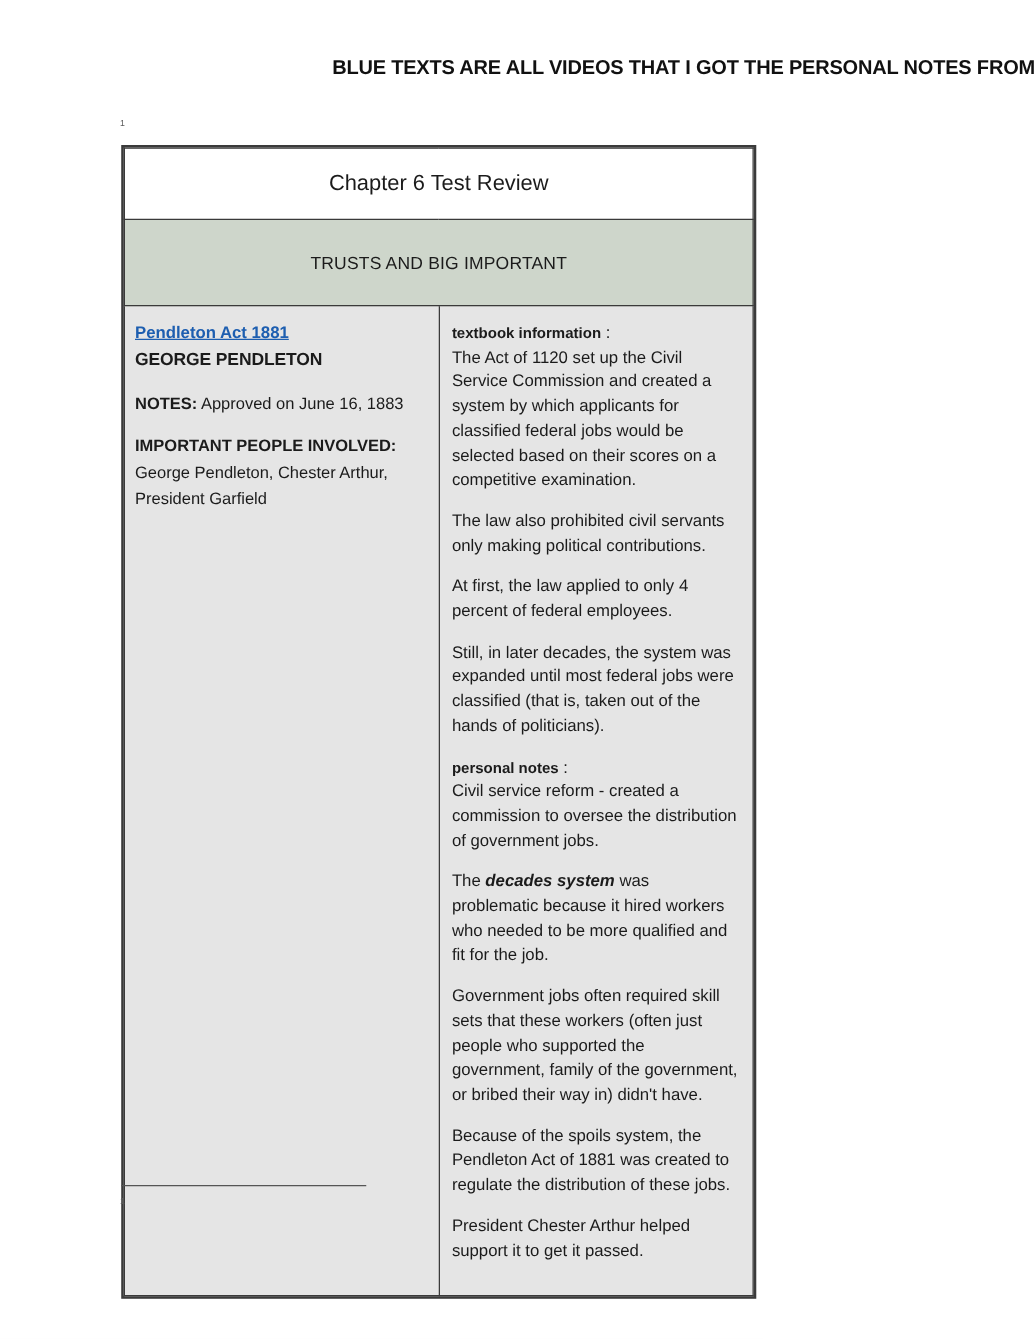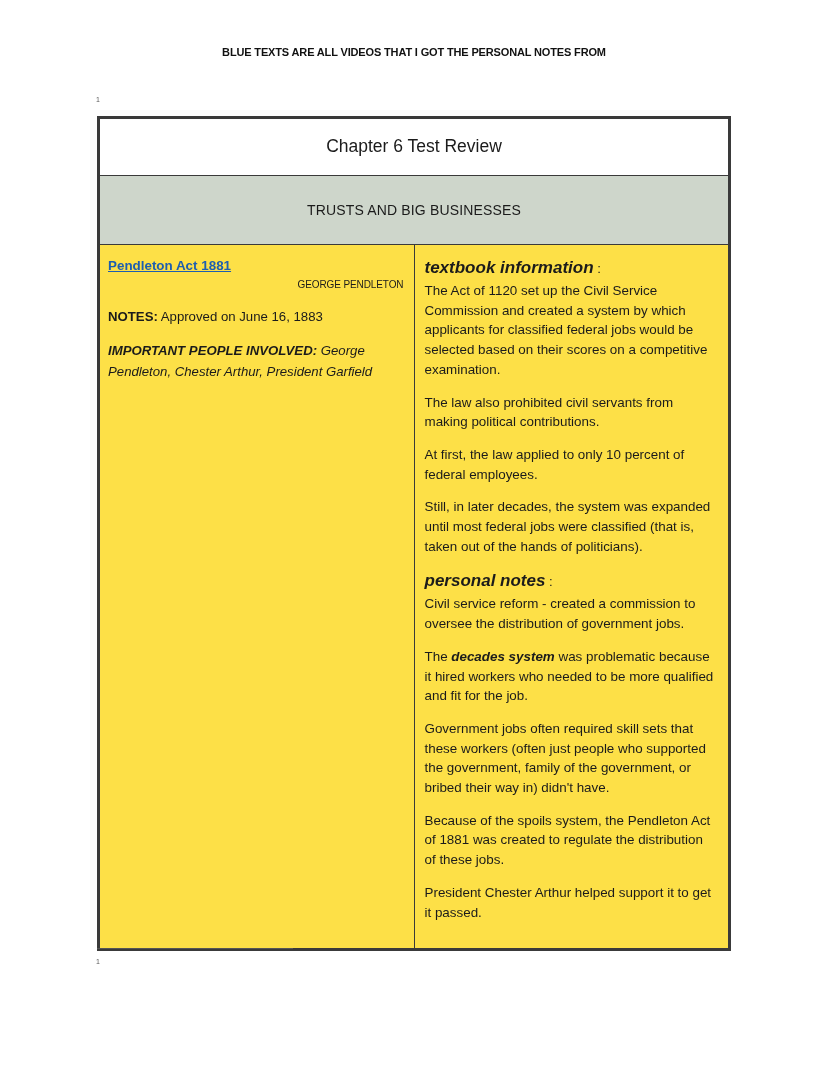--- a/index.html
+++ b/index.html
@@ -22,47 +22,47 @@
     height: 1071px;
     box-sizing: border-box;
   }
 
   
   .banner {
     position: absolute;
     left: 0;
     top: 46px;
     width: 828px;
-    text-align: center;
-    font-size: 11px;
+    text-align: right;
+    font-size: 16px;
     font-weight: bold;
     letter-spacing: -0.15px;
     color: #111111;
   }
 
   
   .fn-marker-top {
     position: absolute;
     left: 96px;
     top: 96px;
     font-size: 7px;
     color: #5a5a5a;
     line-height: 1;
   }
 
   
   .table {
     position: absolute;
     left: 97px;
     top: 116px;
-    width: 634px;
+    width: 508px;
     border: 2px solid #3a3a3a;
     border-collapse: collapse;
     box-sizing: border-box;
-    background: #fde047;
+    background: #e5e5e5;
   }
   table.notes-table {
     width: 100%;
     border-collapse: collapse;
     table-layout: fixed;
   }
   table.notes-table td {
     border: 1.5px solid #3a3a3a;
     vertical-align: top;
     padding: 0;
@@ -98,41 +98,39 @@
     font-size: 13.4px;
     line-height: 1.47;
   }
 
   .link {
     color: #1d5eb0;
     font-weight: bold;
     font-size: 13.4px;
   }
   .strong-caps {
-    font-weight: normal;
+    font-weight: bold;
     display: block;
-    font-size: 10px;
+    font-size: 14px;
     letter-spacing: -0.1px;
-    text-align: right;
   }
   .left-block {
     margin: 0 0 14px 0;
   }
-  .left-block:last-child { margin-bottom: 0; font-style: italic; }
+  .left-block:last-child { margin-bottom: 0; }
   .label-b { font-weight: bold; }
 
   .para {
     margin: 0 0 13px 0;
   }
   .para:last-child { margin-bottom: 12px; }
   .para.tight { margin-bottom: 13px; }
   .hdr-label {
     font-weight: bold;
-    font-style: italic;
-    font-size: 17px;
+    font-size: 12px;
   }
   .hdr-colon { font-size: 13.2px; }
   .bi { font-weight: bold; font-style: italic; }
 
   
   .fn-rule {
     position: absolute;
     left: 97px;
     top: 948px;
     width: 196px;
@@ -157,21 +155,21 @@
 
   <div class="fn-marker-top">1</div>
 
   <div class="table">
     <table class="notes-table">
       <tbody>
           <tr>
         <td colspan="2" class="title-cell">Chapter 6 Test Review</td>
       </tr>
       <tr>
-        <td colspan="2" class="section-cell">TRUSTS AND BIG BUSINESSES</td>
+        <td colspan="2" class="section-cell">TRUSTS AND BIG IMPORTANT</td>
       </tr>
       <tr>
 
         <td class="left-cell">
           <div class="left-block">
             <a href="#" class="link">Pendleton Act 1881</a>
             <span class="strong-caps">GEORGE PENDLETON</span>
           </div>
 
           <div class="left-block">
@@ -184,25 +182,25 @@
         </td>
 
         <td class="right-cell">
 
           <div class="para tight">
             <span class="hdr-label">textbook information</span><span class="hdr-colon"> :</span><br>
             <span>The Act of 1120 set up the Civil Service Commission and created a system by which applicants for classified federal jobs would be selected based on their scores on a competitive examination.</span>
           </div>
 
           <div class="para">
-            <span>The law also prohibited civil servants from making political contributions.</span>
-          </div>
-
-          <div class="para">
-            <span>At first, the law applied to only 10 percent of federal employees.</span>
+            <span>The law also prohibited civil servants only making political contributions.</span>
+          </div>
+
+          <div class="para">
+            <span>At first, the law applied to only 4 percent of federal employees.</span>
           </div>
 
           <div class="para">
             <span>Still, in later decades, the system was expanded until most federal jobs were classified (that is, taken out of the hands of politicians).</span>
           </div>
 
           <div class="para tight">
             <span class="hdr-label">personal notes</span><span class="hdr-colon"> :</span><br>
             <span>Civil service reform - created a commission to oversee the distribution of government jobs.</span>
           </div>

